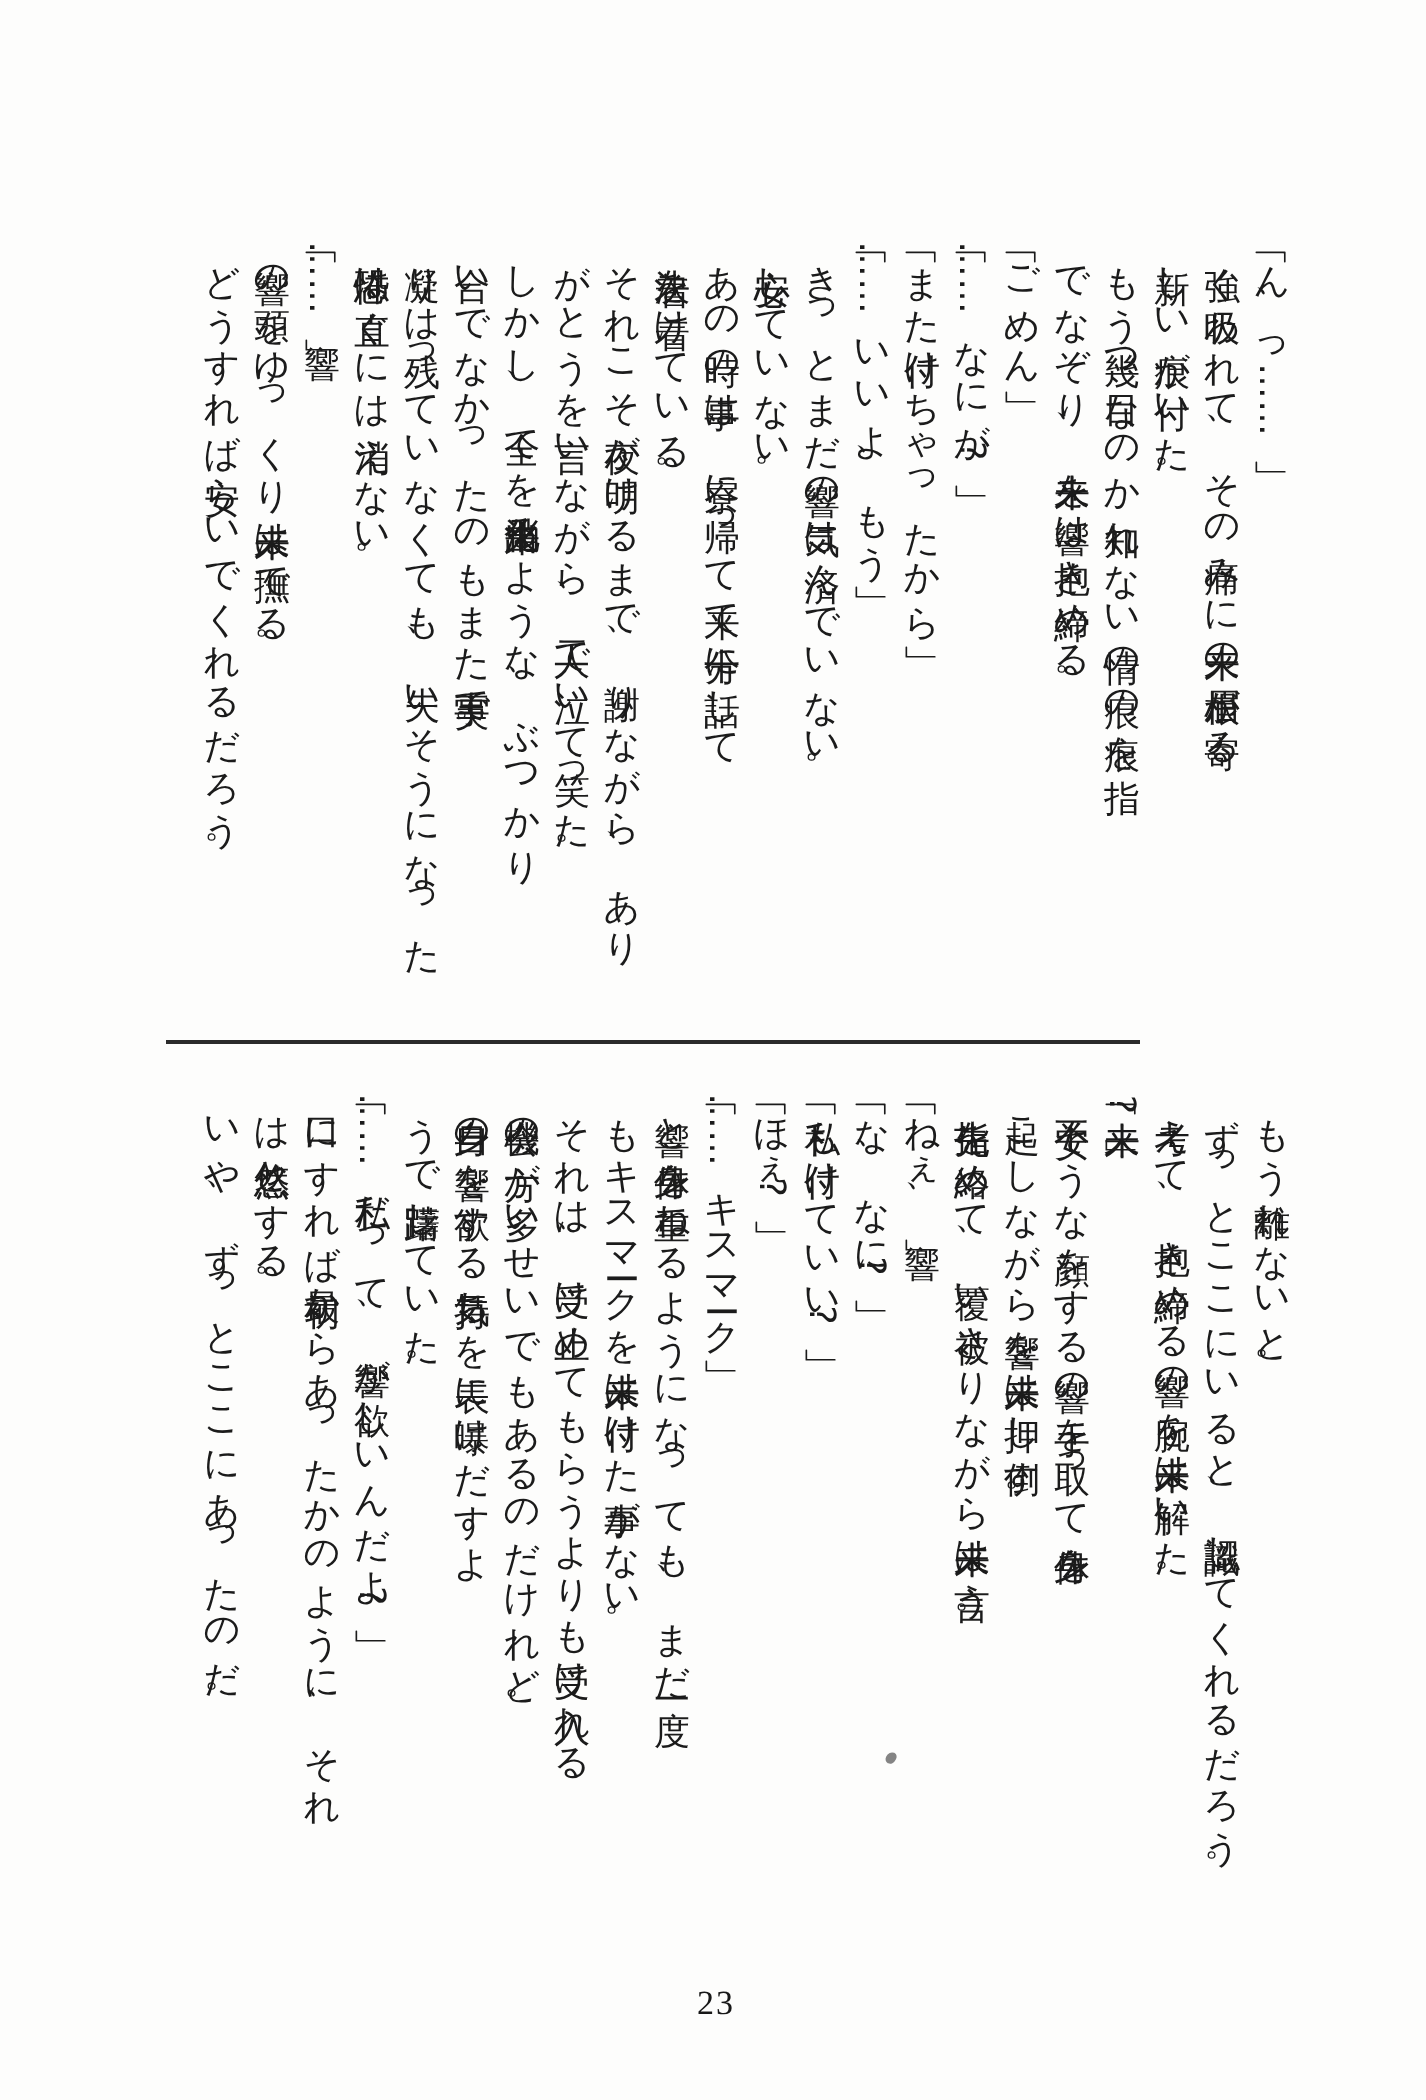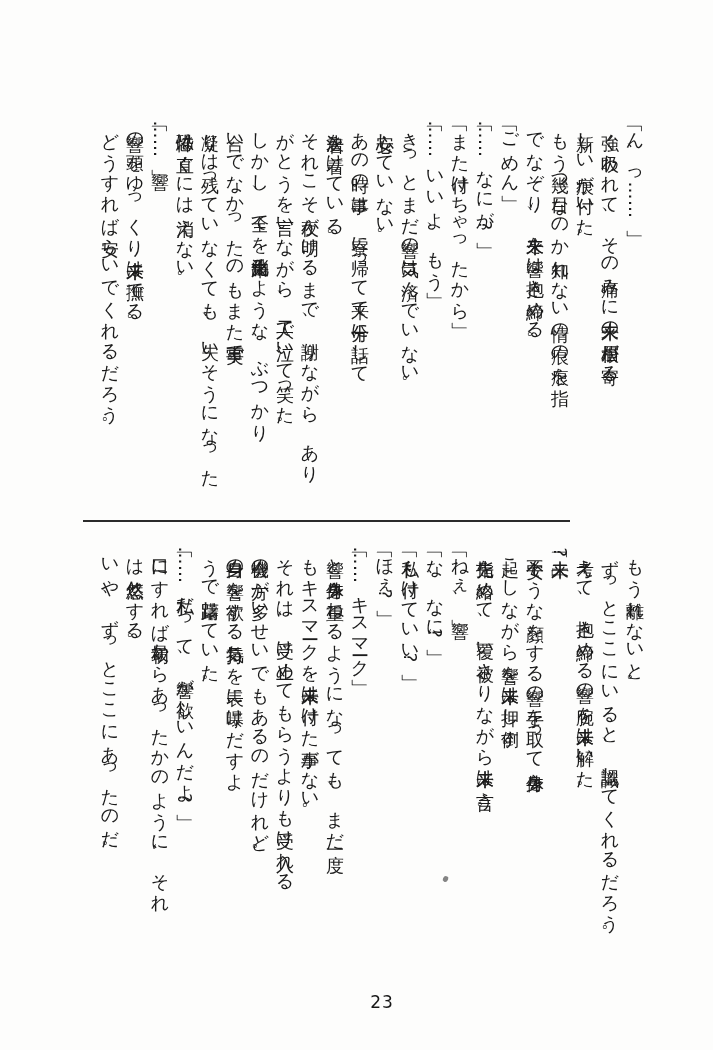--- a/index.html
+++ b/index.html
@@ -44,26 +44,27 @@
     position: absolute;
     top: 520px;
     left: 83px;
     width: 487px;
     height: 2px;
     background: #2b2b2b;
   }
   .page-number {
     position: absolute;
     top: 992px;
-    left: 332px;
+    left: 308px;
     width: 100px;
     text-align: center;
     font-size: 17px;
     letter-spacing: 1px;
     color: #171717;
+    font-family: Liberation Serif, serif;
   }
   .ink-speck {
     position: absolute;
     top: 876px;
     left: 443px;
     width: 5px;
     height: 6px;
     background: #6f6f6f;
     border-radius: 60% 40% 55% 45%;
     transform: rotate(25deg);

